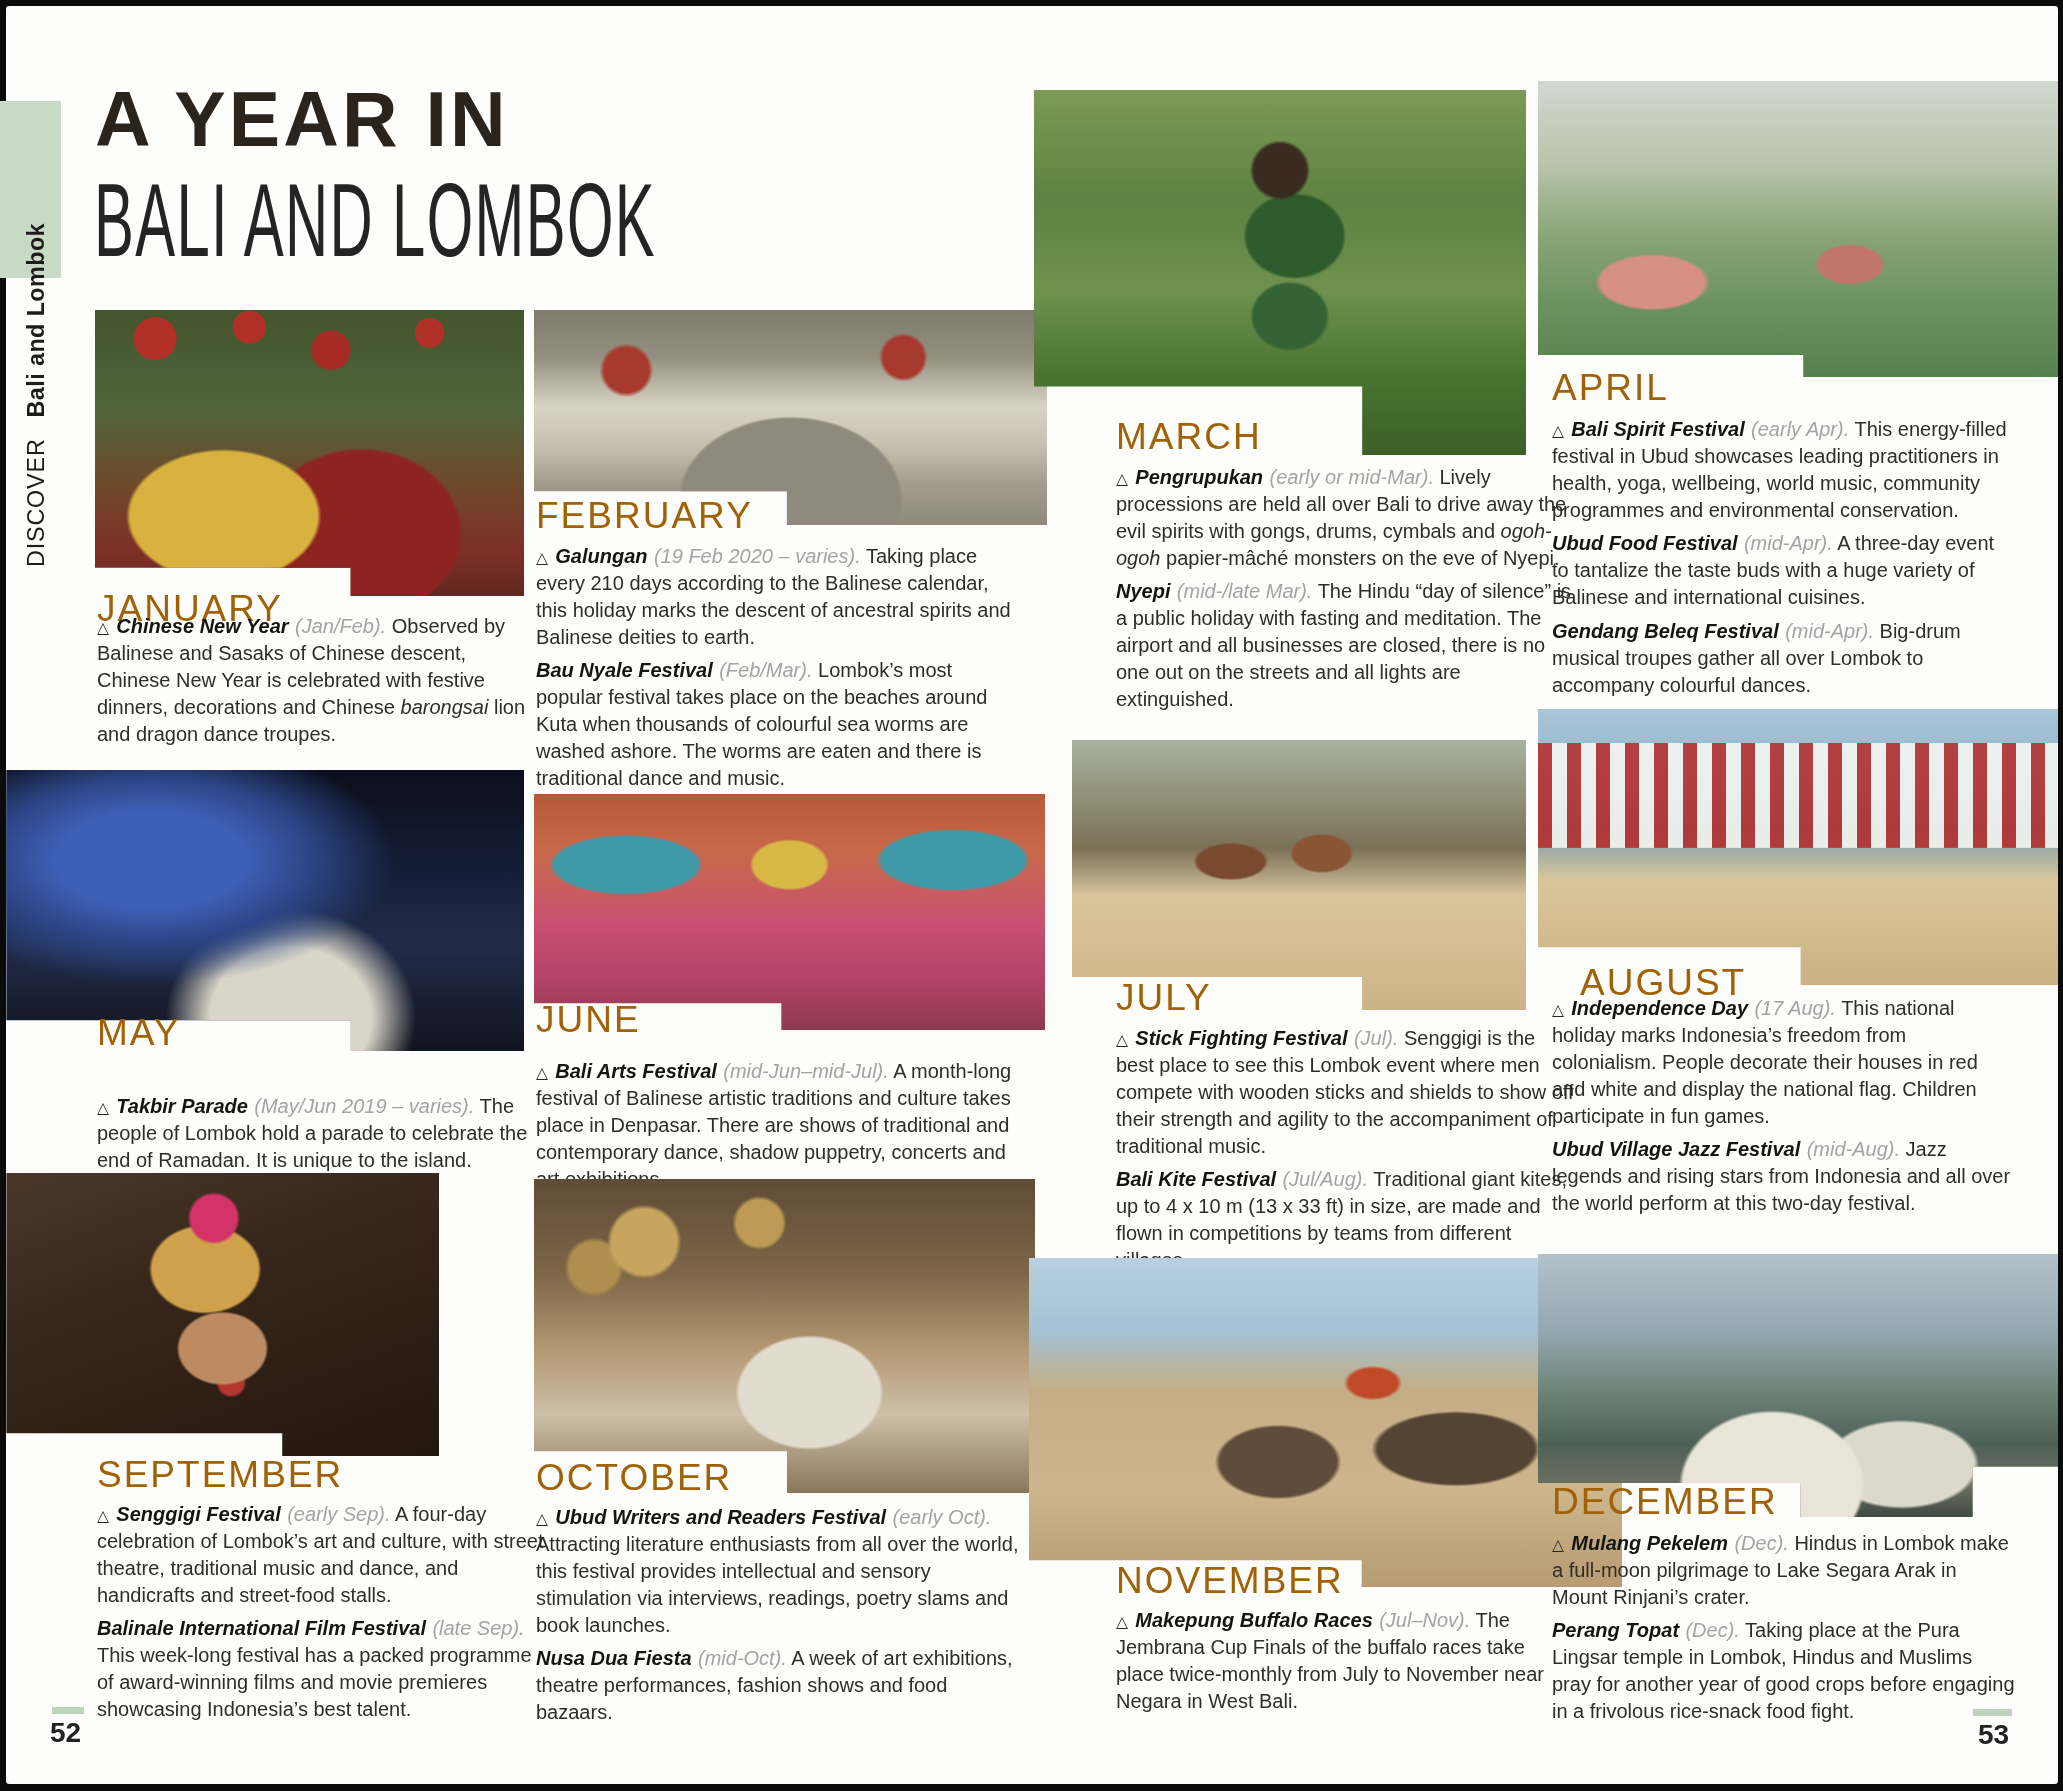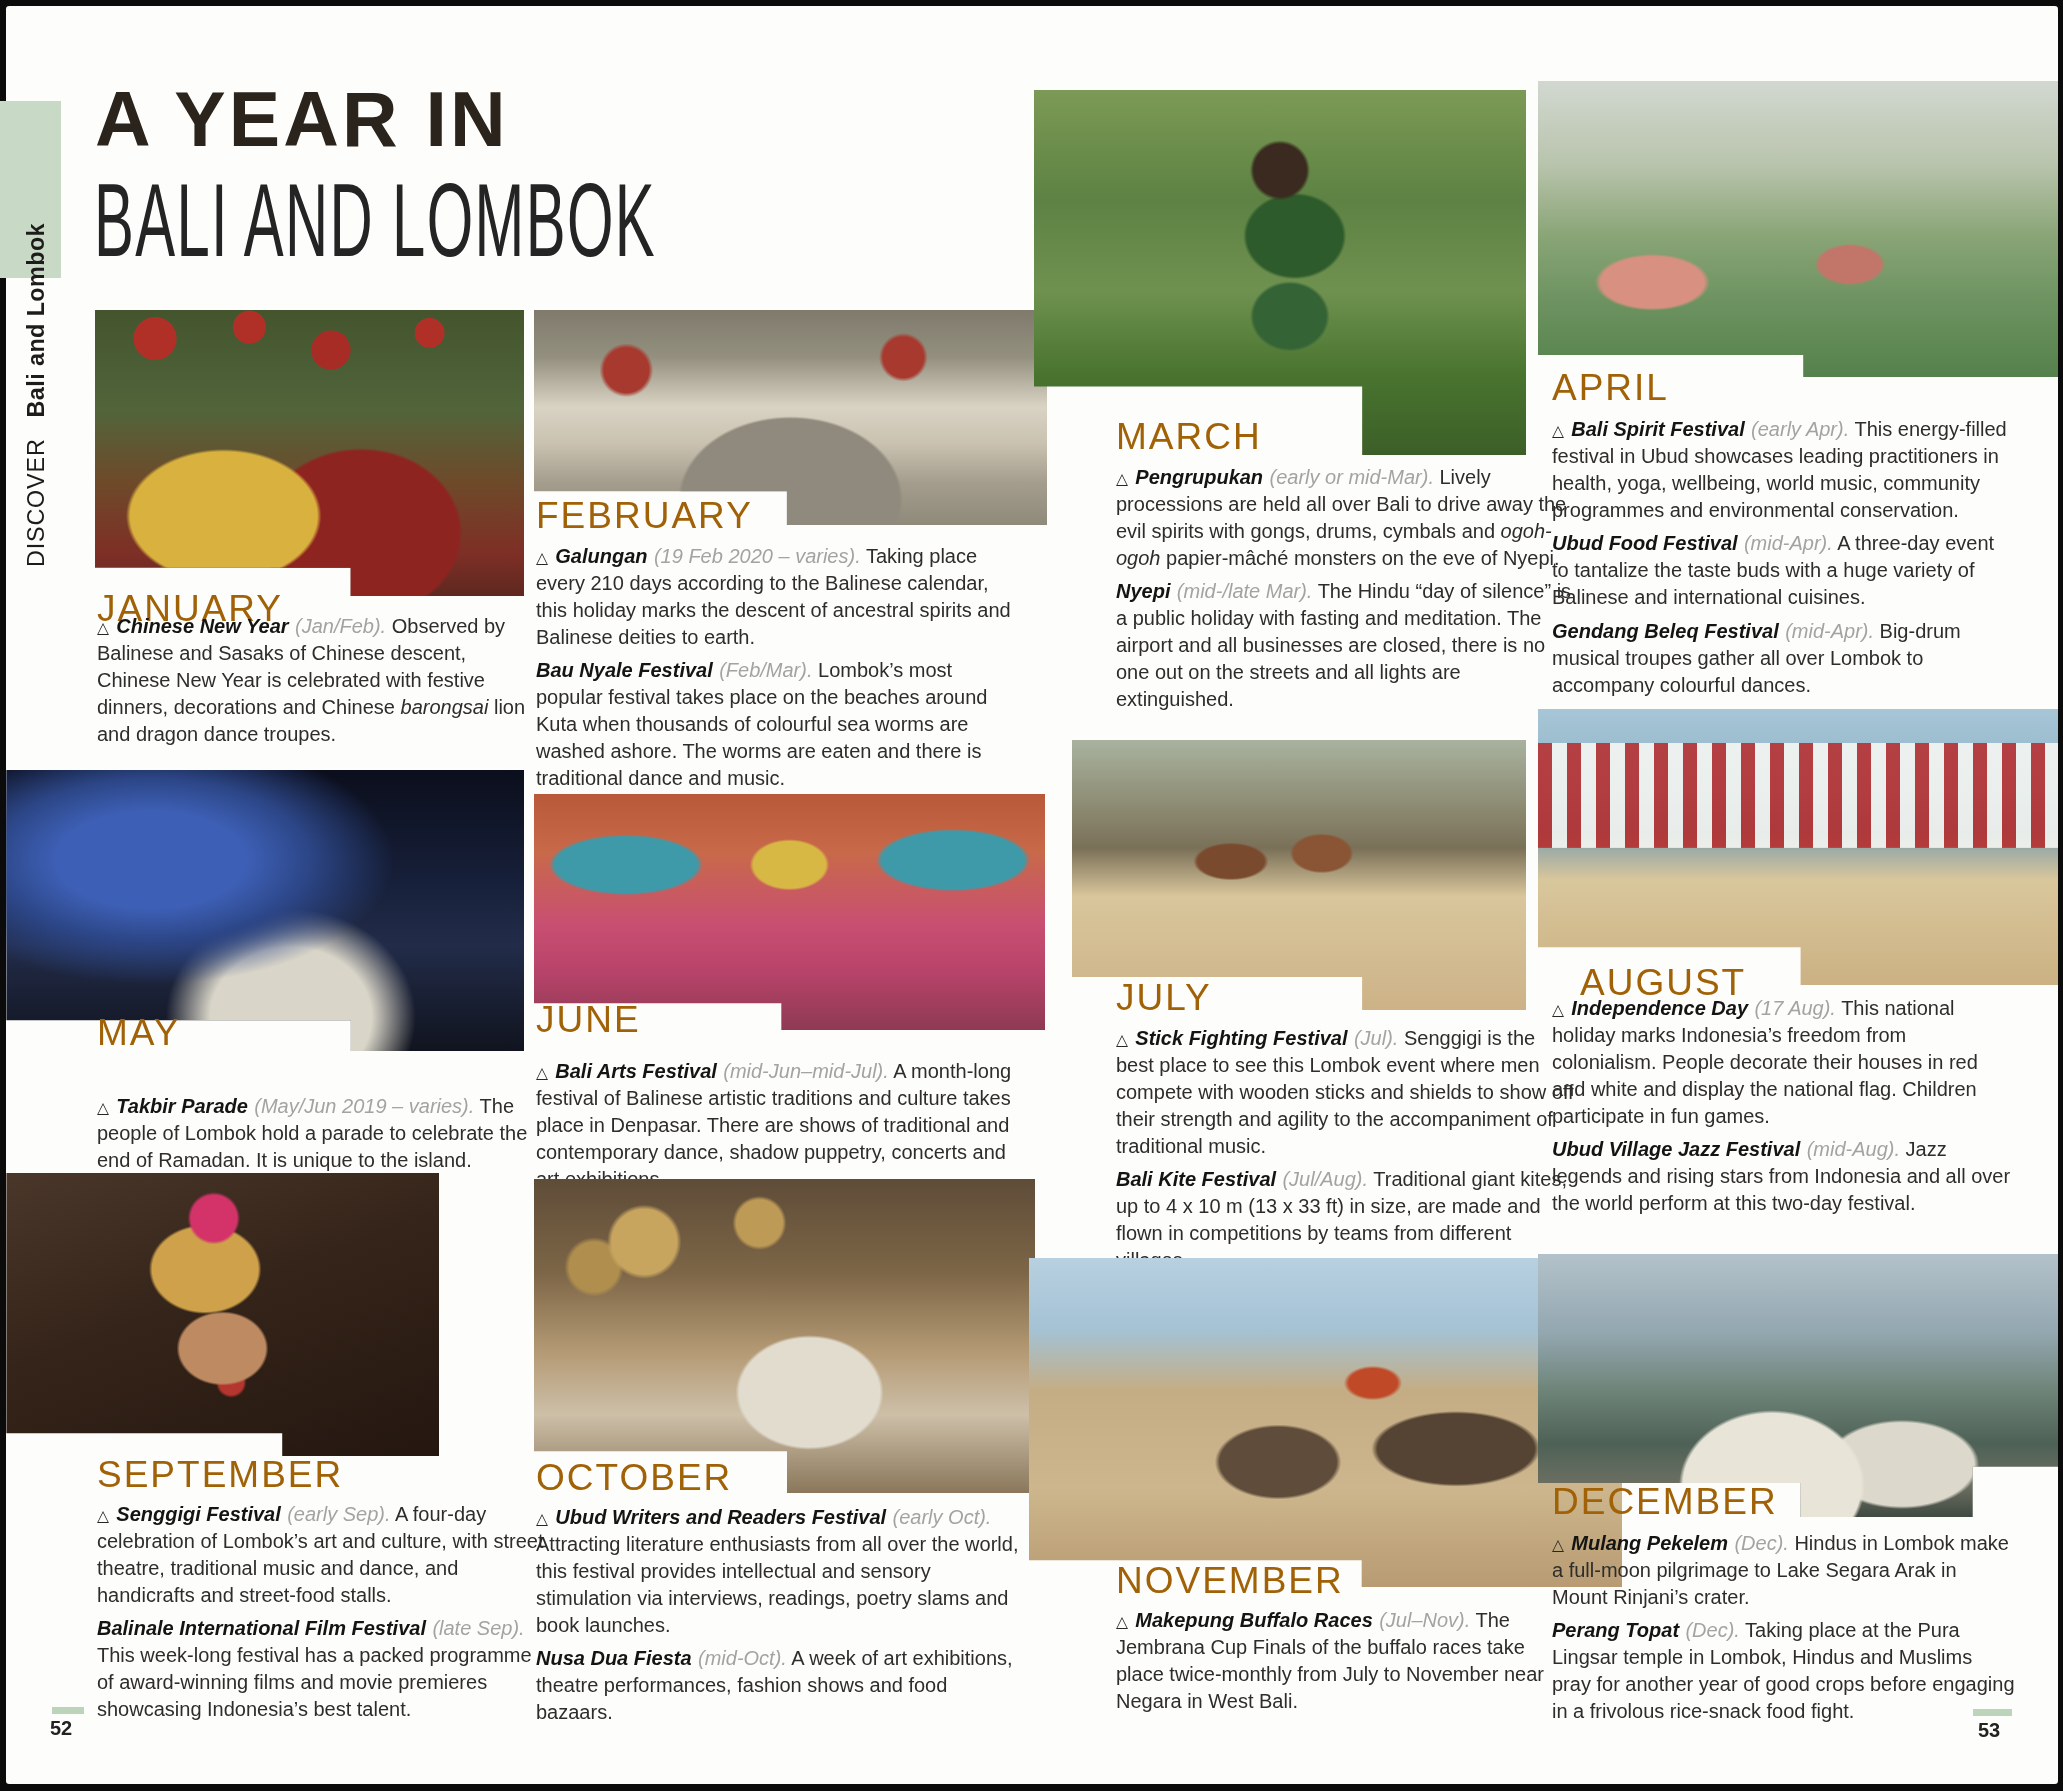--- a/index.html
+++ b/index.html
@@ -20,21 +20,21 @@
   
   .mh{position:absolute;margin:0;font-size:37px;font-weight:400;letter-spacing:2px;color:#a16207;line-height:1;}
   .mt{position:absolute;font-size:20px;line-height:1.35;color:#2e2d2b;}
   .entry{margin:0 0 6.4px 0;}
   .tri{color:#262626;font-size:0.78em;}
   .tri:not(:empty){margin-right:7.3px;}
   .lead{font-weight:700;color:#141413;font-style:italic;}
   .date{font-style:italic;margin-left:6.4px;color:#a3a3a3;}
   .it{font-style:italic;}
   
-  .pnum{position:absolute;font-size:20px;font-weight:700;color:#222;}
+  .pnum{position:absolute;font-size:28px;font-weight:700;color:#222;}
   
   .photo{position:absolute;background-size:cover;}
   .ph-jan{background:
     radial-gradient(circle at 14% 10%, #b03028 0 21px, transparent 22px),
     radial-gradient(circle at 36% 6%, #b03028 0 16px, transparent 17px),
     radial-gradient(circle at 55% 14%, #a82c26 0 19.3px, transparent 20px),
     radial-gradient(circle at 78% 8%, #b03028 0 14.5px, transparent 15.3px),
     radial-gradient(ellipse at 30% 72%, #d8b13e 0 22%, transparent 23%),
     radial-gradient(ellipse at 62% 78%, #8e2420 0 26%, transparent 27%),
     linear-gradient(180deg,#44552e 0%,#51643a 35%,#6e4a2a 60%,#7e2f26 85%,#5e2820 100%);}

